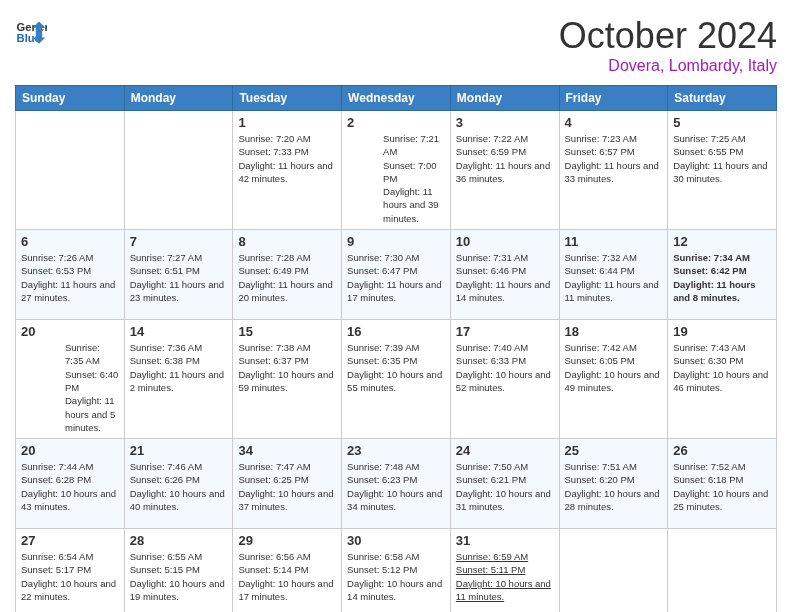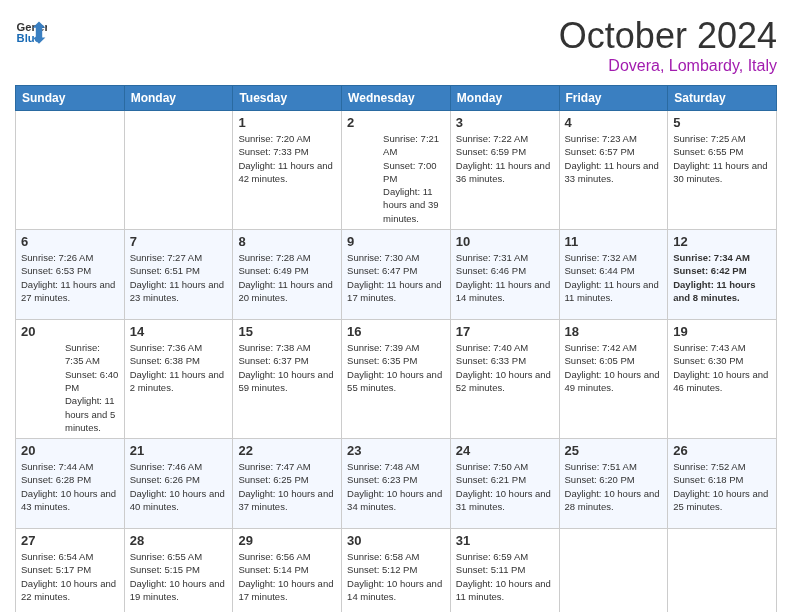--- a/index.html
+++ b/index.html
@@ -239,21 +239,21 @@
 Sunset: 6:28 PM
 Daylight: 10 hours and 43 minutes.</div>
         </td>
         <td>
           <div class="day-number">21</div>
           <div class="day-info" style="white-space: pre-line;">Sunrise: 7:46 AM
 Sunset: 6:26 PM
 Daylight: 10 hours and 40 minutes.</div>
         </td>
         <td>
-          <div class="day-number">22</div>
+          <div class="day-number">34</div>
           <div class="day-info" style="white-space: pre-line;">Sunrise: 7:47 AM
 Sunset: 6:25 PM
 Daylight: 10 hours and 37 minutes.</div>
         </td>
         <td>
           <div class="day-number">23</div>
           <div class="day-info" style="white-space: pre-line;">Sunrise: 7:48 AM
 Sunset: 6:23 PM
 Daylight: 10 hours and 34 minutes.</div>
         </td>
@@ -296,21 +296,21 @@
 Daylight: 10 hours and 17 minutes.</div>
         </td>
         <td>
           <div class="day-number">30</div>
           <div class="day-info" style="white-space: pre-line;">Sunrise: 6:58 AM
 Sunset: 5:12 PM
 Daylight: 10 hours and 14 minutes.</div>
         </td>
         <td>
           <div class="day-number">31</div>
-          <div class="day-info" style="white-space: pre-line;">Sunrise: 6:59 AM
+          <div class="day-info" style="white-space: pre-line; text-decoration: underline;">Sunrise: 6:59 AM
 Sunset: 5:11 PM
 Daylight: 10 hours and 11 minutes.</div>
         </td>
         <td class="empty-cell"></td>
         <td class="empty-cell"></td>
       </tr>
     </tbody>
 </table>
 
 </body></html>

